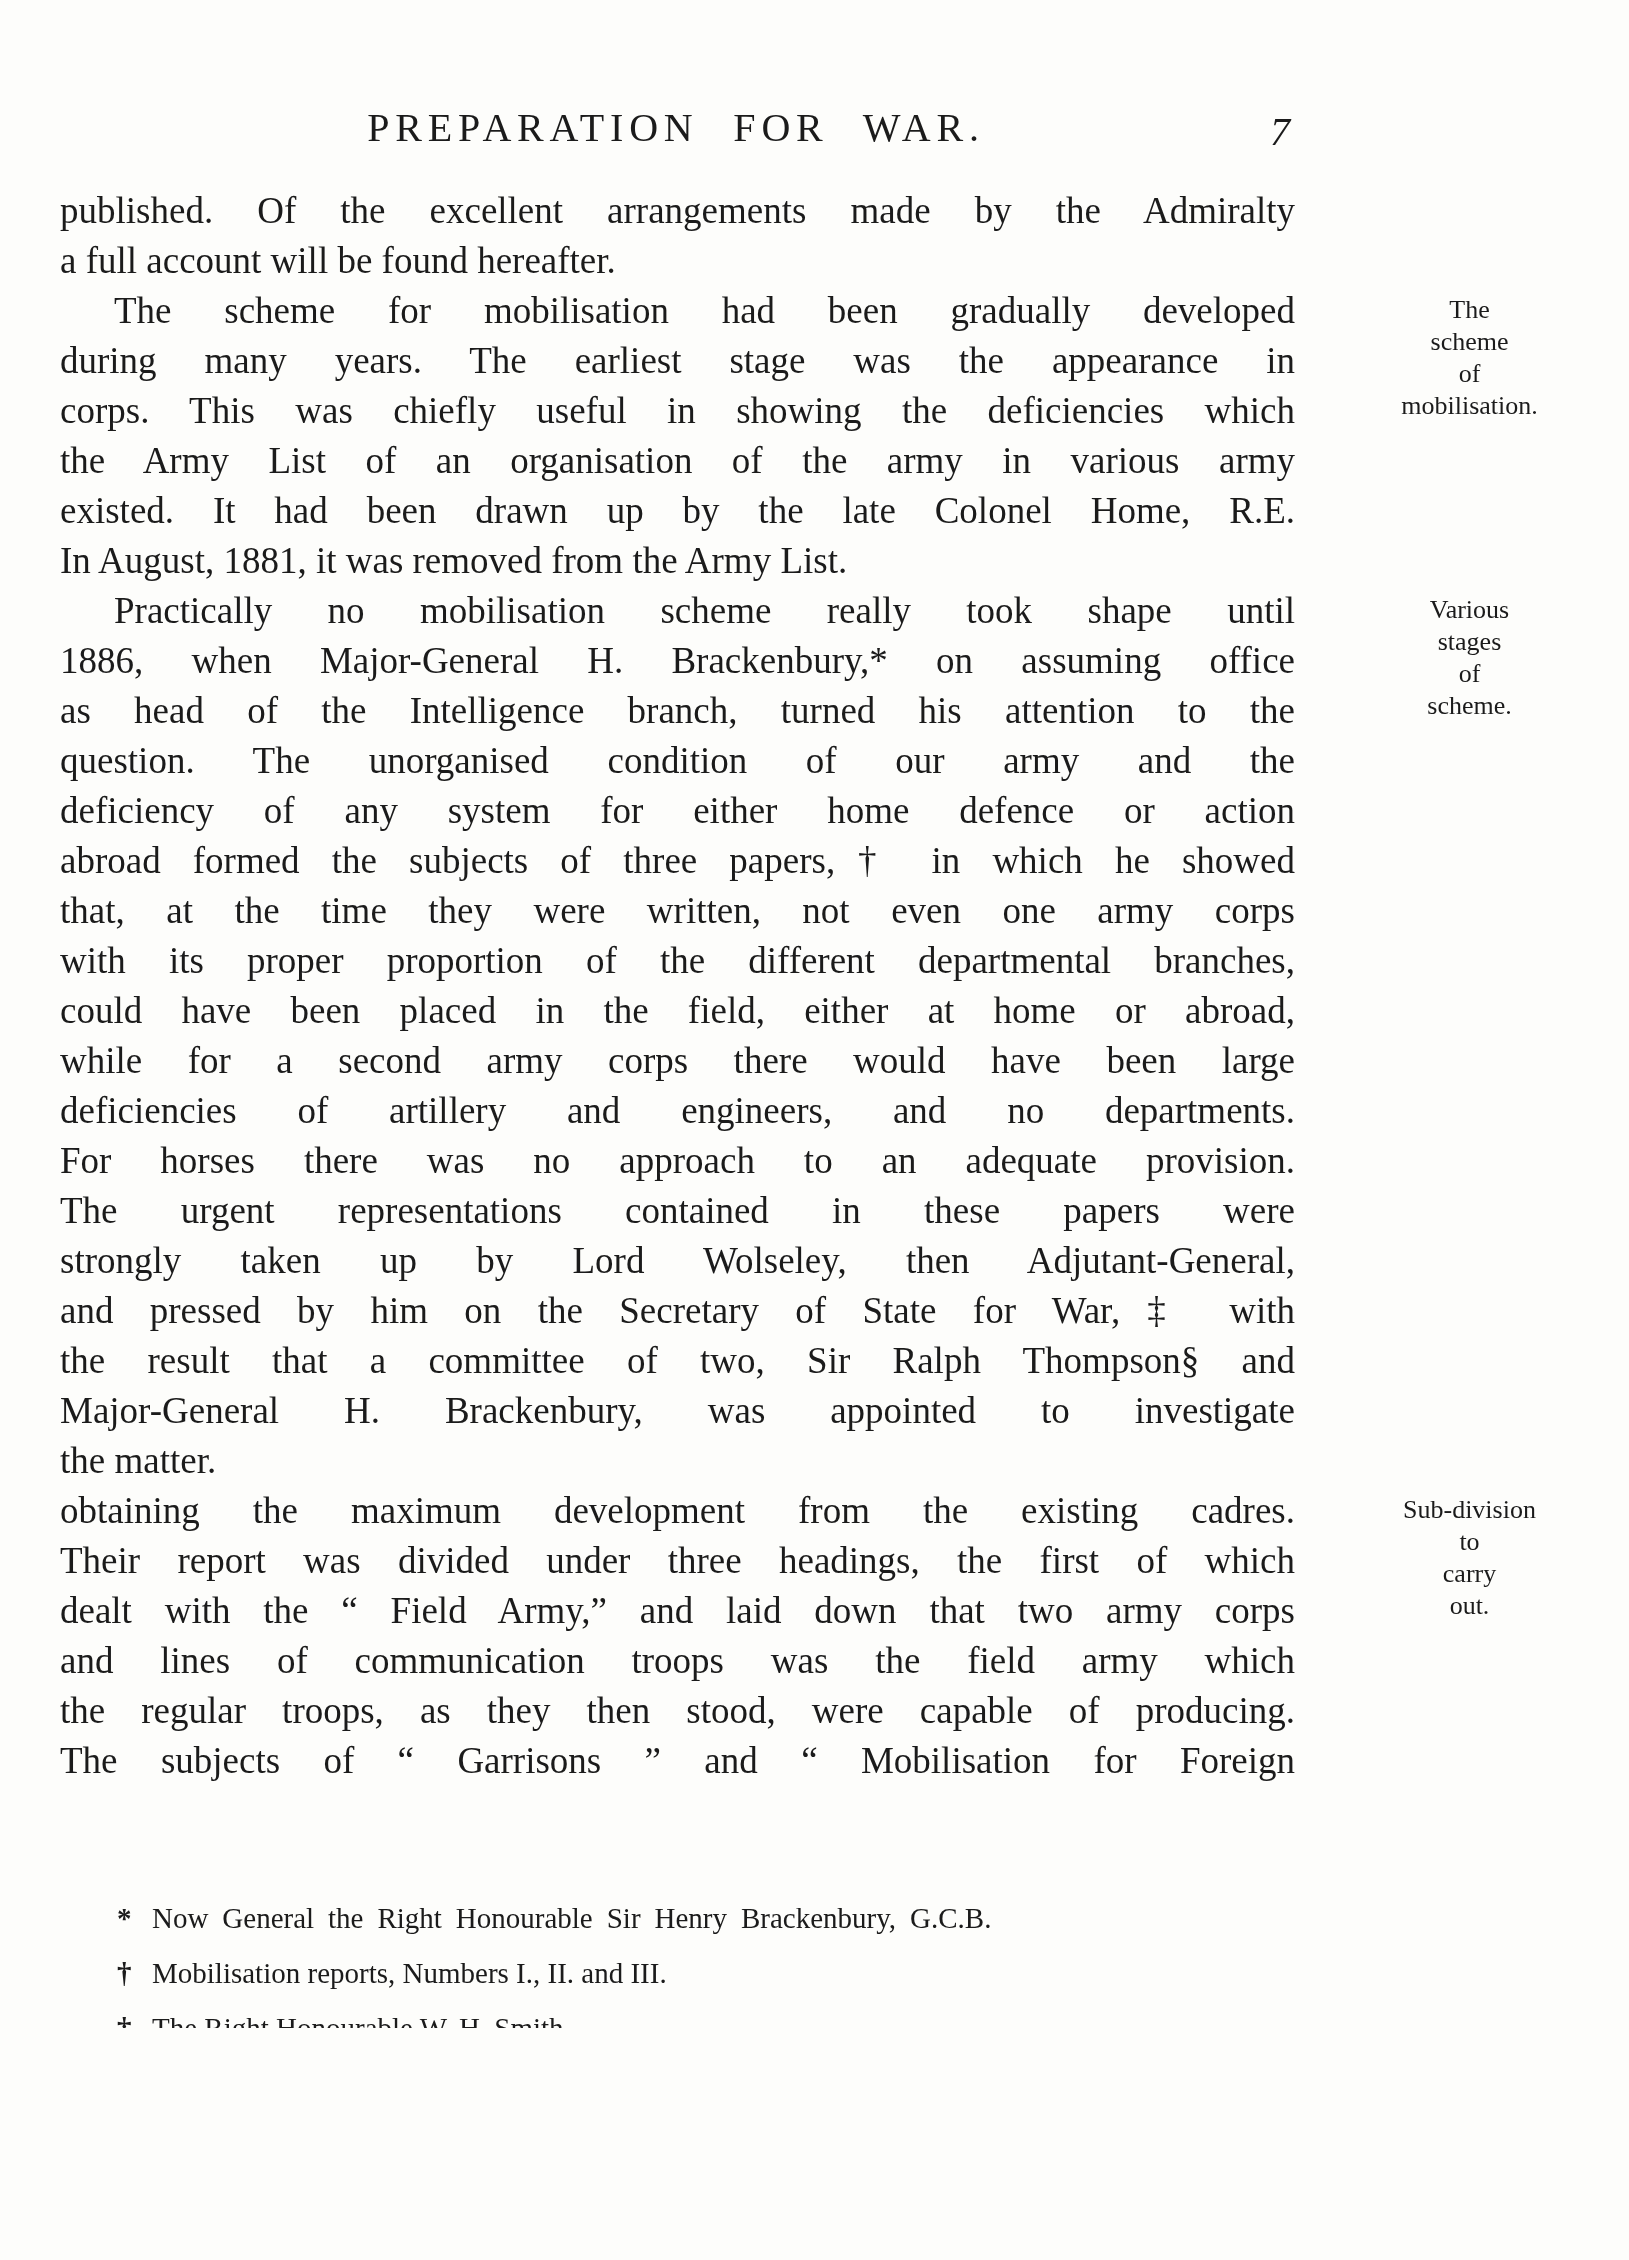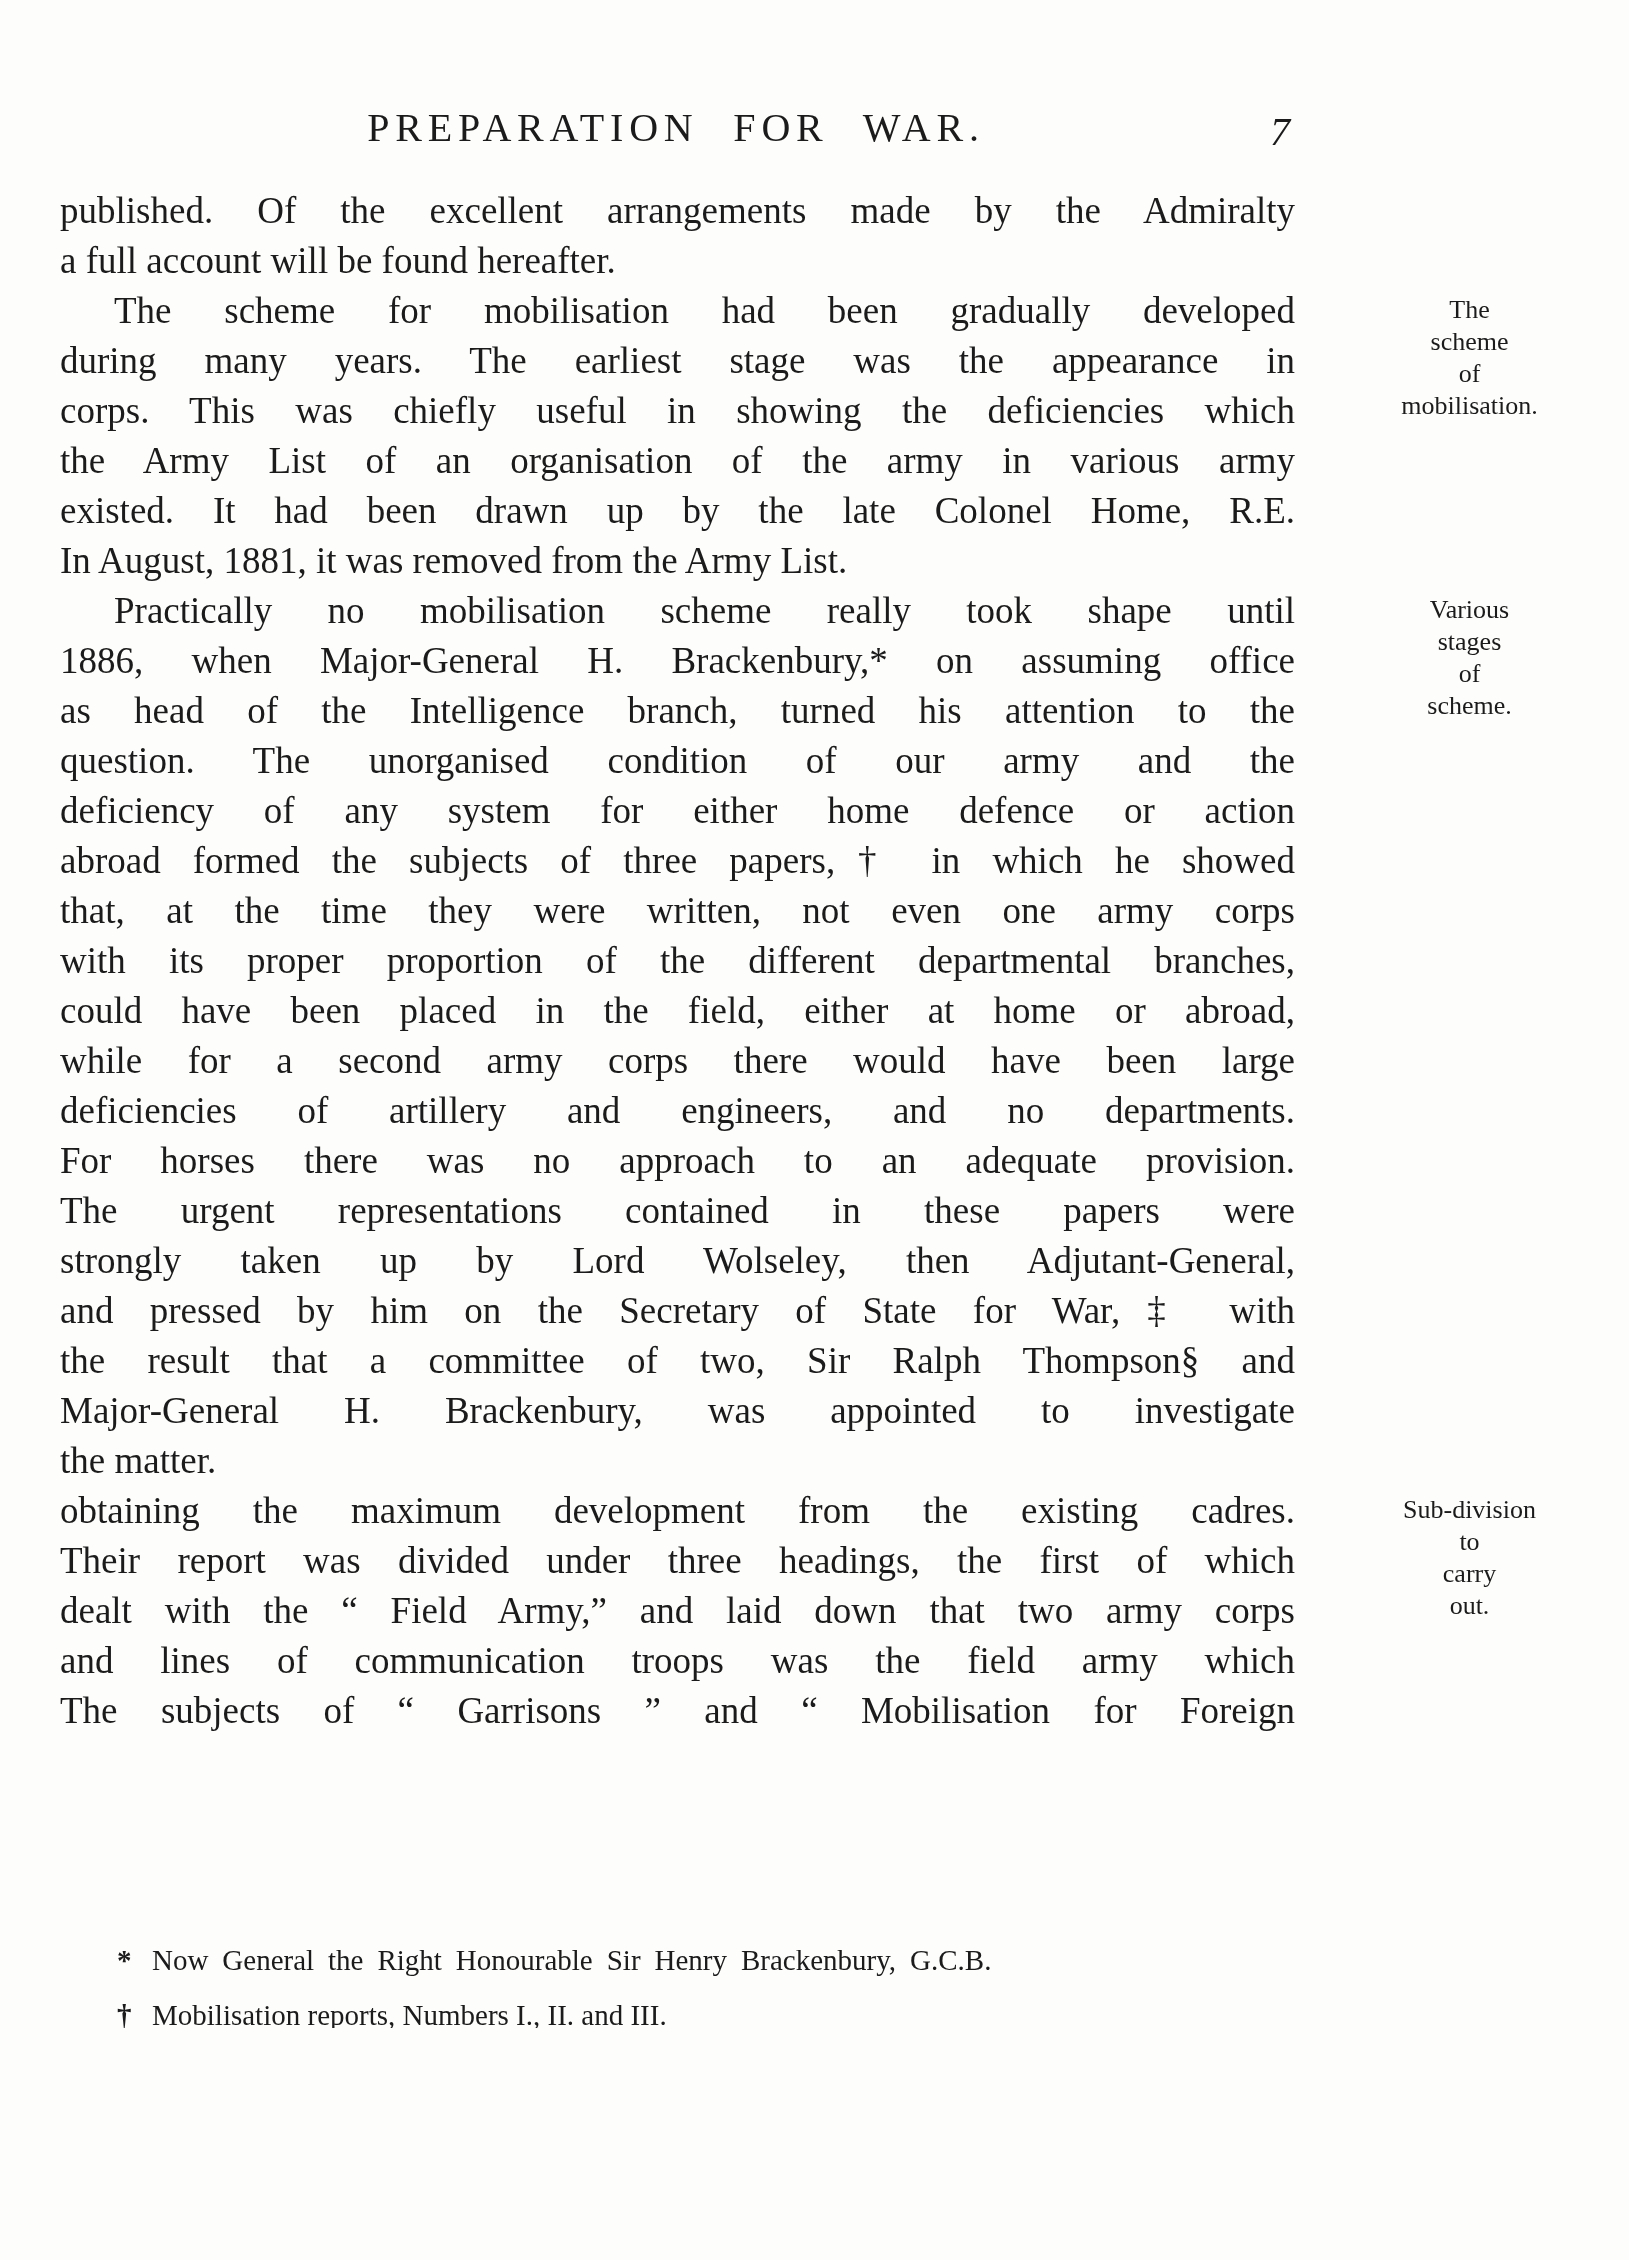--- a/index.html
+++ b/index.html
@@ -36,21 +36,21 @@
   .line.last { text-align-last: left; }
   .line.first-indent { text-indent: 54px; }
 
   .margin-note {
     position: absolute; left: calc(100% + 21px); top: 7.7px; width: 307px;
     font-size: 26px; line-height: 32px; text-align: left;
   }
   .margin-note .mline { text-align: center; }
 
   .footnotes {
-    position: absolute; top: 1933px; left: 117px; width: 1182px;
+    position: absolute; top: 1891px; left: 117px; width: 1182px;
     font-size: 29px; line-height: 55px;
   }
   .footnote { white-space: nowrap; }
   .footnote .fsym {
     display: inline-block; width: 35px; font-weight: bold;
   }
   .footnote:first-child { word-spacing: 6.7px; }
 </style>
 </head>
 <body>
@@ -102,20 +102,21 @@
           <div class="mline">stages</div>
           <div class="mline">of</div>
           <div class="mline">scheme.</div>
         </div>
       </div>
       <div class="paragraph">
         <div class="line">obtaining the maximum development from the existing cadres.</div>
         <div class="line">Their report was divided under three headings, the first of which</div>
         <div class="line">dealt with the “ Field Army,” and laid down that two army corps</div>
         <div class="line">and lines of communication troops was the field army which</div>
+        <div class="line">the regular troops, as they then stood, were capable of producing.</div>
         <div class="line">The subjects of “ Garrisons ” and “ Mobilisation for Foreign</div>
         <div class="margin-note">
           <div class="mline">Sub-division</div>
           <div class="mline">to</div>
           <div class="mline">carry</div>
           <div class="mline">out.</div>
         </div>
       </div>
     </div>
 

